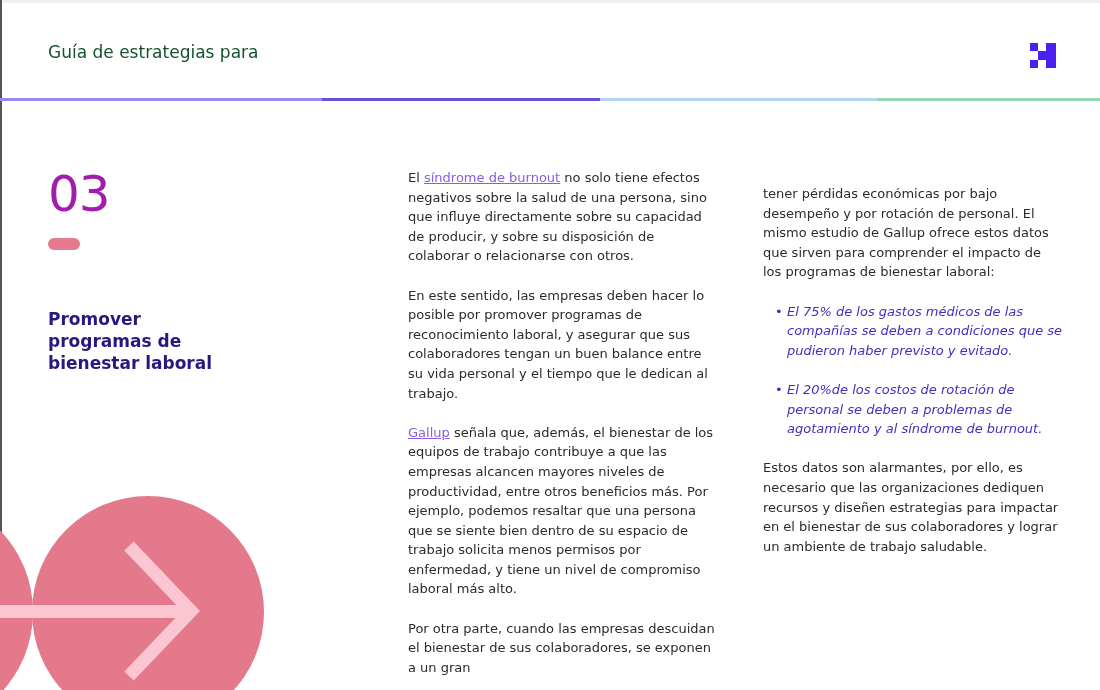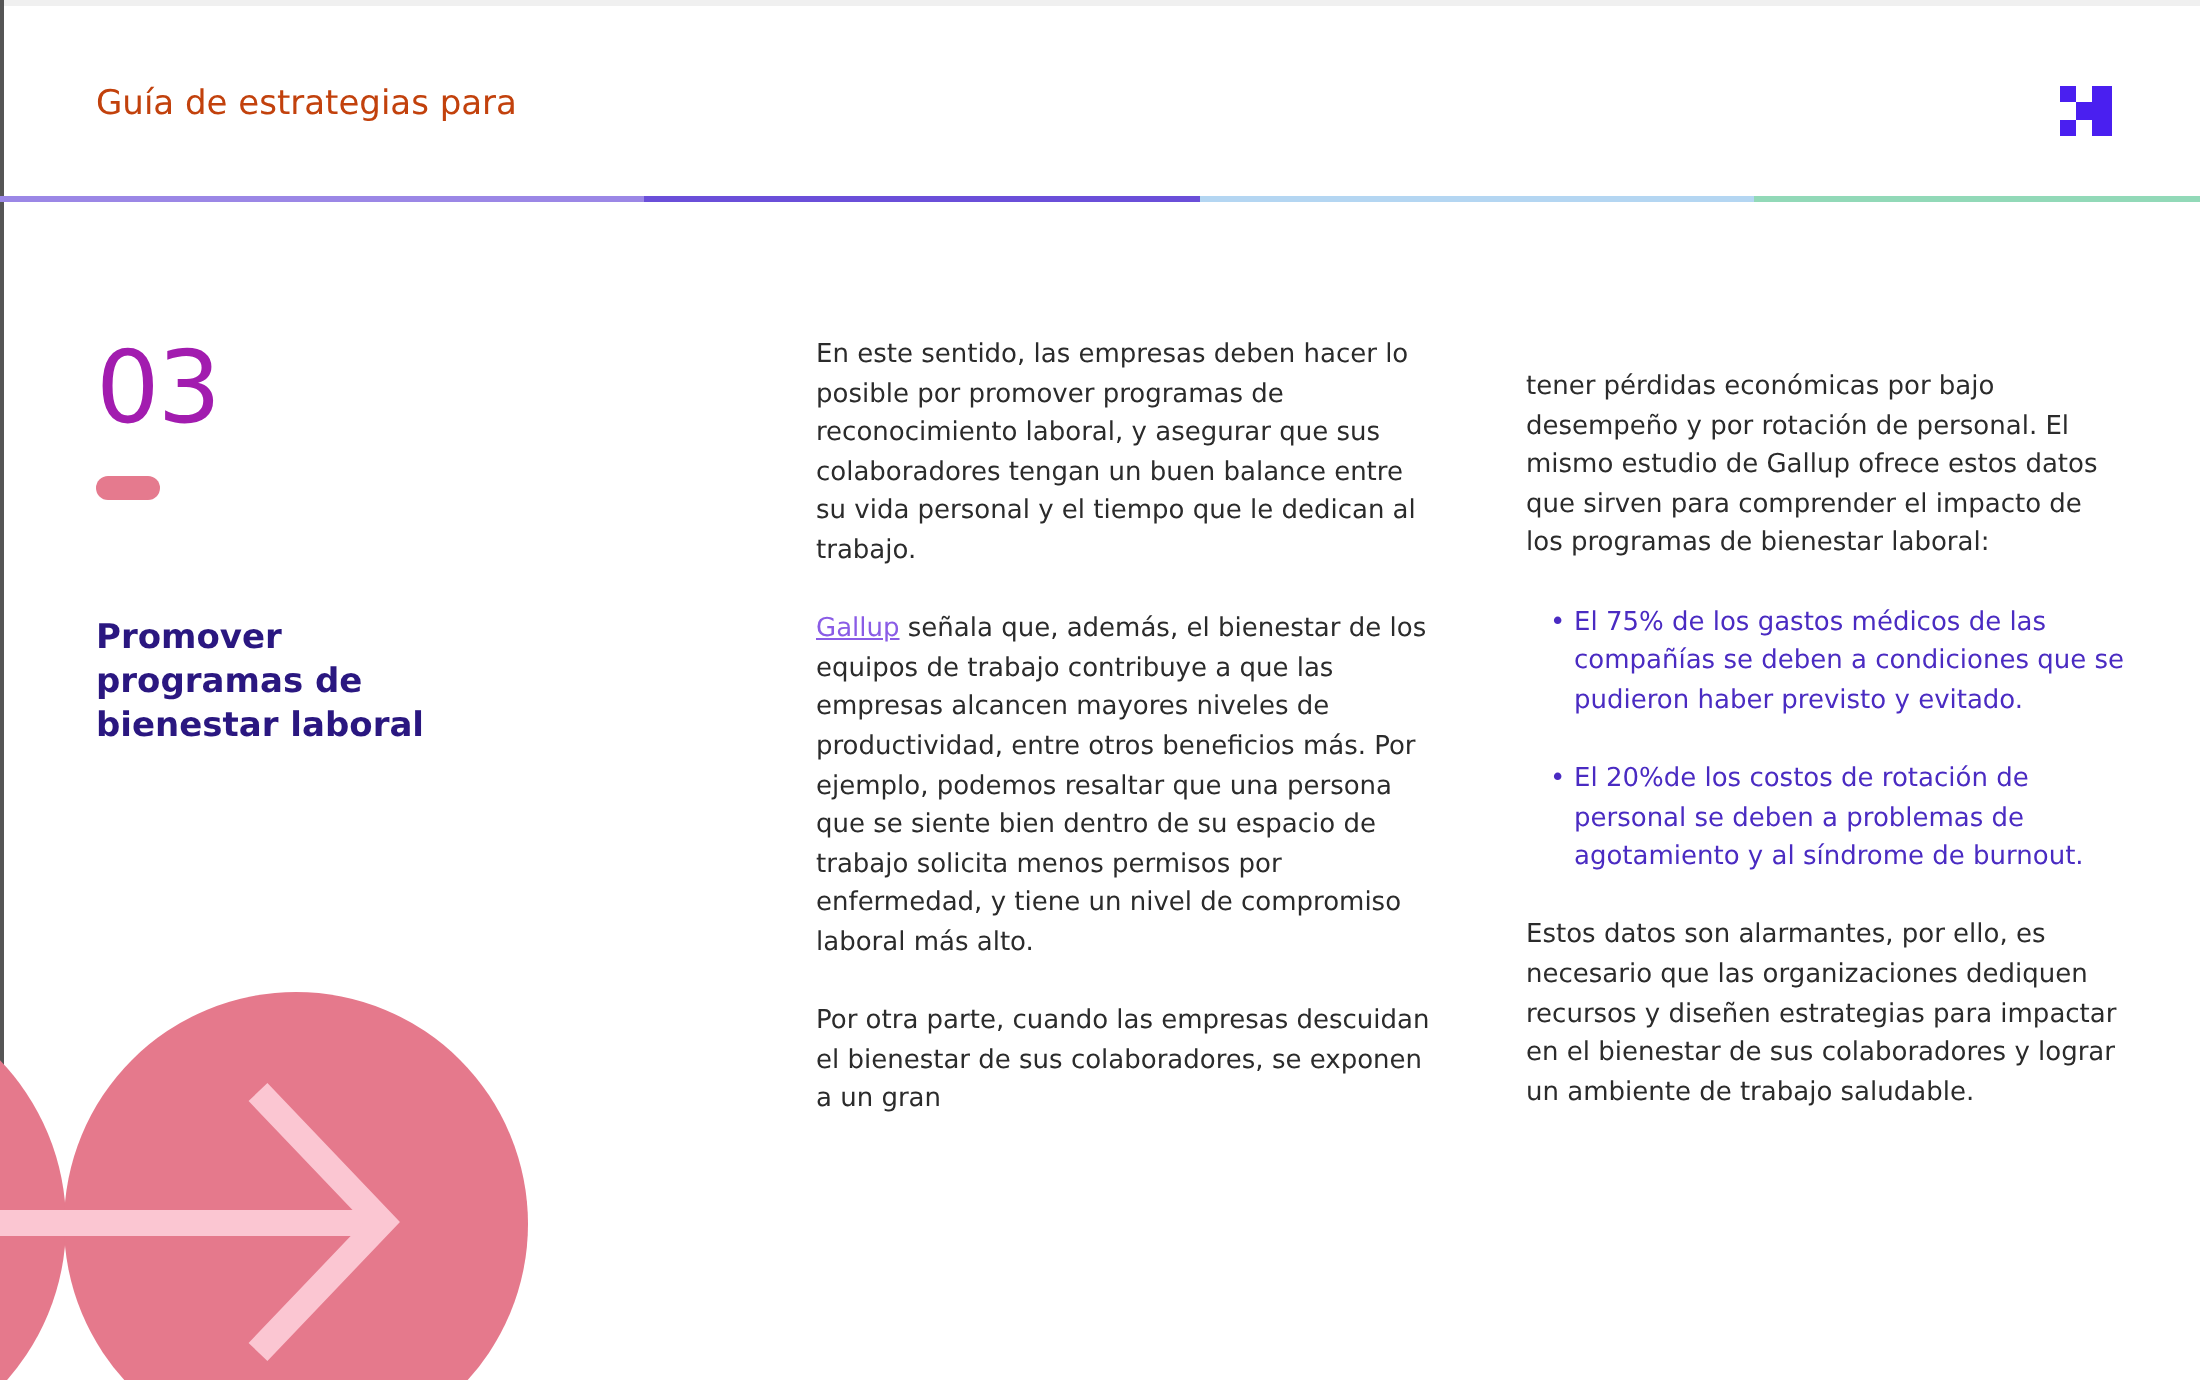--- a/index.html
+++ b/index.html
@@ -2,41 +2,41 @@
 <html><head>
   <meta charset="utf-8">
   <style>
     * { box-sizing: border-box; margin: 0; padding: 0; }
     html, body { width: 1100px; height: 690px; overflow: hidden; background: #ffffff; }
     body { position: relative; font-family: "DejaVu Sans", sans-serif; color: #2b2b2b; }
     .left-edge { position: absolute; left: 0; top: 0; width: 2px; height: 690px; background: #555555; }
     .top-shade { position: absolute; left: 0; top: 0; width: 1100px; height: 3px; background: #f0f0f0; }
     .doc-title {
       position: absolute; left: 48px; top: 41px; width: 320px;
-      font-size: 17px; line-height: 22px; color: #c2410c; font-weight: normal;
+      font-size: 17px; line-height: 22px; color: #14532d; font-weight: normal;
     }
     .logo { position: absolute; left: 1030px; top: 43px; width: 26px; height: 25px; }
     .logo span { position: absolute; background: #4a1ff0; }
     .bar { position: absolute; top: 98px; height: 3px; }
     .section-number {
       position: absolute; left: 48px; top: 164px;
       font-size: 50px; line-height: 60px; color: #a21caf; letter-spacing: -1px;
     }
     .section-pill { position: absolute; left: 48px; top: 238px; width: 32px; height: 12px; border-radius: 6px; background: #e57a8e; }
     .section-heading {
       position: absolute; left: 48px; top: 284px; width: 200px;
       font-size: 17px; line-height: 22px; color: #2a1780; margin-top: 24px;
     }
     .col { position: absolute; width: 310px; font-size: 13px; line-height: 19.6px; color: #2b2b2b; }
     .col p { margin-bottom: 19.6px; }
     .col-1 { left: 408px; top: 168px; }
     .col-2 { left: 763px; top: 184px; width: 300px; }
     a.link { color: #8a5ce6; text-decoration: underline; }
     ul.facts { list-style: none; margin-left: 12px; margin-bottom: 19.6px; }
-    ul.facts li { position: relative; padding-left: 12px; color: #4a2bc2; margin-bottom: 19.6px; }
+    ul.facts li { position: relative; padding-left: 12px; color: #4a2bc2; margin-bottom: 19.6px; font-style: italic; }
     ul.facts li::before { content: "•"; position: absolute; left: 0; top: 0; color: #4a2bc2; }
     .deco { position: absolute; left: 0; top: 0; width: 300px; height: 690px; pointer-events: none; }
   </style>
 </head>
 <body>
 
 <div class="top-shade"></div>
 <div class="left-edge"></div>
 
 <h1 class="doc-title">
@@ -53,20 +53,21 @@
 <div class="bar" style="left:0;width:322px;background:#9b87e6;"></div>
 <div class="bar" style="left:322px;width:278px;background:#6a4fd9;"></div>
 <div class="bar" style="left:600px;width:277px;background:#b4d6f2;"></div>
 <div class="bar" style="left:877px;width:223px;background:#92d9b8;"></div>
 
 <div class="section-number">03</div>
 <div class="section-pill"></div>
 <h2 class="section-heading">Promover programas de bienestar laboral</h2>
 
 <div class="col col-1">
+  <p><span>El </span><a class="link">síndrome de burnout</a><span> no solo tiene efectos negativos sobre la salud de una persona, sino que influye directamente sobre su capacidad de producir, y sobre su disposición de colaborar o relacionarse con otros.</span></p>
   <p>En este sentido, las empresas deben hacer lo posible por promover programas de reconocimiento laboral, y asegurar que sus colaboradores tengan un buen balance entre su vida personal y el tiempo que le dedican al trabajo.</p>
   <p><a class="link">Gallup</a><span> señala que, además, el bienestar de los equipos de trabajo contribuye a que las empresas alcancen mayores niveles de productividad, entre otros beneficios más. Por ejemplo, podemos resaltar que una persona que se siente bien dentro de su espacio de trabajo solicita menos permisos por enfermedad, y tiene un nivel de compromiso laboral más alto.</span></p>
   <p>Por otra parte, cuando las empresas descuidan el bienestar de sus colaboradores, se exponen a un gran</p>
 </div>
 
 <div class="col col-2">
   <p>tener pérdidas económicas por bajo desempeño y por rotación de personal. El mismo estudio de Gallup ofrece estos datos que sirven para comprender el impacto de los programas de bienestar laboral:</p>
   <ul class="facts">
     <li>El 75% de los gastos médicos de las compañías se deben a condiciones que se pudieron haber previsto y evitado.</li>
     <li>El 20%de los costos de rotación de personal se deben a problemas de agotamiento y al síndrome de burnout.</li>

